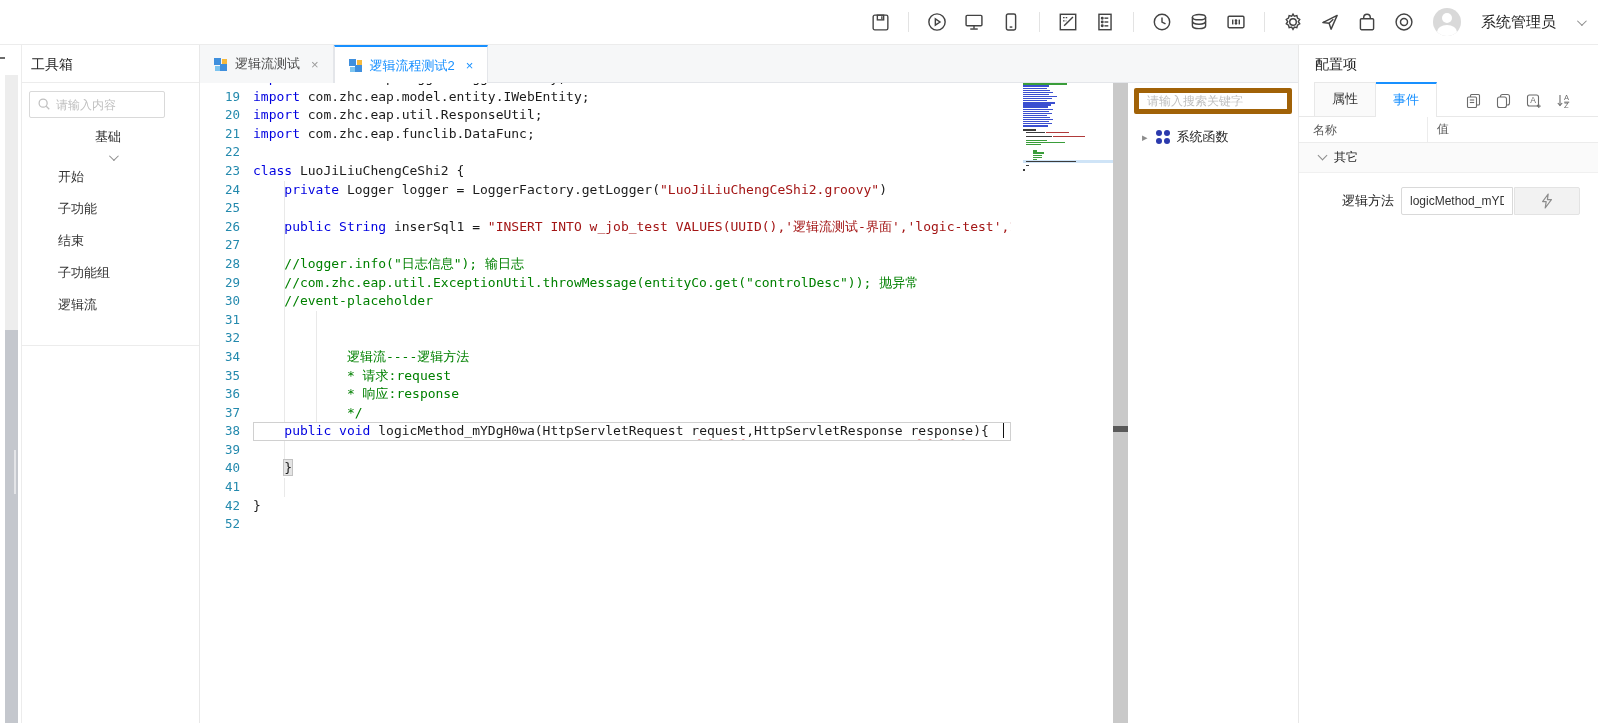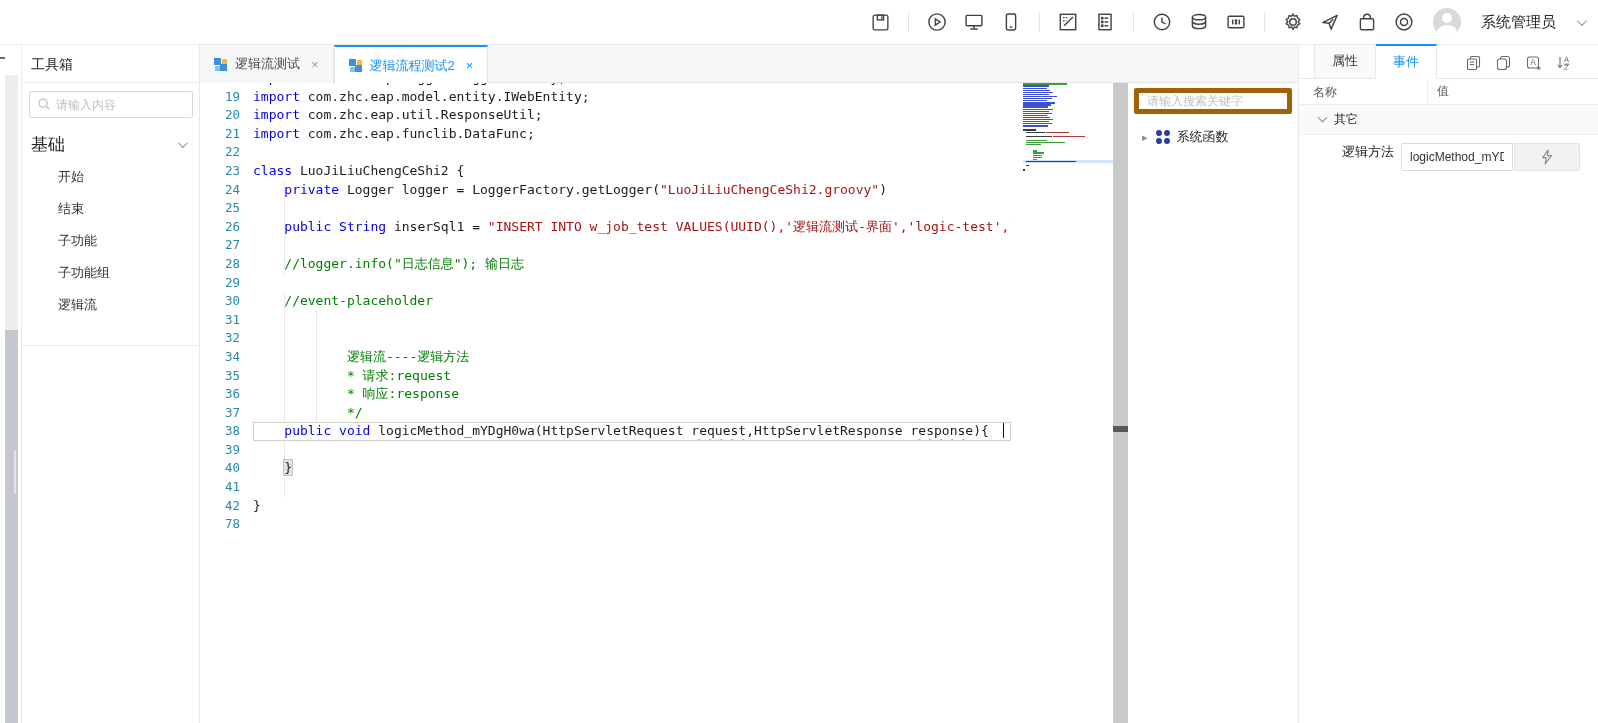--- a/index.html
+++ b/index.html
@@ -21,24 +21,24 @@
   .leftstrip { position:absolute; left:0; top:45px; width:22px; height:678px; background:#fff; border-right:1px solid #ececec; }
   .ls-dash { position:absolute; left:0; top:12px; width:5px; height:2px; background:#6b6b6b; }
   .ls-top { position:absolute; left:5px; top:30px; width:13px; height:255px; background:#ededed; }
   .ls-bottom { position:absolute; left:5px; top:285px; width:13px; height:393px; background:#c4c7cd; }
   .ls-line { position:absolute; left:14px; top:405px; width:2px; height:44px; background:#e4e5e8; }
 
   
   .sidebar { position:absolute; left:22px; top:45px; width:178px; height:678px; background:#fff; border-right:1px solid #e8e8e8; }
   .sb-title { height:38px; line-height:38px; padding-left:9px; font-size:14px; color:#262626; border-bottom:1px solid #ececec; }
   .sb-search { margin:8px 7px 0 7px; position:relative; }
-  .sb-search input { width:164px; height:27px; border:1px solid #d9d9d9; border-radius:2px; padding:0 8px 0 26px; font-size:12px; color:#333; outline:none; font-family:"Liberation Sans",sans-serif; }
+  .sb-search input { width:136px; height:27px; border:1px solid #d9d9d9; border-radius:2px; padding:0 8px 0 26px; font-size:12px; color:#333; outline:none; font-family:"Liberation Sans",sans-serif; }
   .sb-search input::placeholder { color:#bfbfbf; }
   .sb-search .mag { position:absolute; left:8px; top:6px; }
-  .sb-group { height:33px; display:flex; align-items:center; justify-content:space-between; padding:0 14px 0 9px; margin-top:10px; font-size:17px; color:#262626; cursor:pointer; }
+  .sb-group { height:33px; display:flex; align-items:center; justify-content:space-between; padding:0 14px 0 9px; margin-top:10px; font-size:13px; color:#262626; cursor:pointer;flex-direction:column; }
   .sb-items { border-bottom:1px solid #ececec; padding-bottom:24px; }
   .sb-item { height:32px; line-height:32px; padding-left:36px; font-size:13px; color:#333; cursor:pointer; }
 
   
   .tabbar { position:absolute; left:200px; top:45px; width:1098px; height:38px; background:#f6f7f8; border-bottom:1px solid #e4e6ea; display:flex; }
   .etab { height:38px; display:flex; align-items:center; padding:0 14px; border-right:1px solid #e4e6ea; font-size:13px; color:#4a4a4a; background:#f6f7f8; cursor:pointer; position:relative; }
   .etab .grid-ico { margin-right:8px; }
   .etab .tab-close { margin-left:11px; color:#9b9b9b; font-size:13px; line-height:1; }
   .etab.active { background:#fff; color:#1890ff; border-top:2px solid #1890ff; border-left:1px solid #e4e6ea; height:39px; }
   .etab.active .tab-close { color:#1890ff; }
@@ -91,21 +91,21 @@
   .cp-tab { height:34px; line-height:32px; padding:0 17px; font-size:13px; color:#333; background:#fafafa; border:1px solid #e8e8e8; border-bottom:none; cursor:pointer; }
   .cp-tab + .cp-tab { border-left:none; }
   .cp-tab.active { background:#fff; color:#1890ff; border-top:2px solid #1890ff; margin-bottom:-1px; height:35px; }
   .cp-tools { position:absolute; right:26px; top:9px; display:flex; gap:13px; }
   .cp-tools .ti { width:17px; height:17px; cursor:pointer; }
   .cp-cols { height:26px; display:flex; align-items:center; border-bottom:1px solid #ececec; font-size:12px; color:#595959; }
   .cp-col-name { width:129px; padding-left:14px; border-right:1px solid #ececec; height:26px; line-height:26px; }
   .cp-col-val { padding-left:9px; }
   .cp-group { height:30px; display:flex; align-items:center; padding-left:12px; font-size:12px; color:#262626; background:#fafafa; border-bottom:1px solid #f0f0f0; cursor:pointer; }
   .cp-group .chev-down { margin-right:8px; transform:rotate(45deg); margin-top:-4px; }
-  .cp-row { display:flex; margin-top:8px; }
+  .cp-row { display:flex; align-items:center; margin-top:14px; }
   .cp-row-label { width:102px; text-align:right; font-size:13px; color:#262626; padding-right:7px; flex:none; }
   .cp-row input { width:112px; height:28px; border:1px solid #d9d9d9; border-radius:2px 0 0 2px; padding:0 8px; font-size:12px; color:#333; outline:none; font-family:"Liberation Sans",sans-serif; }
   .flash-btn { height:28px; flex:1; margin-right:18px; margin-left:1px; background:#f2f2f2; border:1px solid #e3e3e3; border-radius:0 2px 2px 0; display:flex; align-items:center; justify-content:center; cursor:pointer; }
 </style>
 </head>
 <body>
 
 <div id="app">
 
   <div class="topbar">
@@ -224,22 +224,22 @@
           <line x1="10.6" y1="10.6" x2="14" y2="14"></line>
         </svg>
       <input placeholder="请输入内容" style="">
     </div>
     <div class="sb-group">
       <span>基础</span>
       <span class="chev-down"></span>
     </div>
     <div class="sb-items">
       <div class="sb-item">开始</div>
+      <div class="sb-item">子功能</div>
       <div class="sb-item">结束</div>
-      <div class="sb-item">子功能</div>
       <div class="sb-item">子功能组</div>
       <div class="sb-item">逻辑流</div>
     </div>
   </div>
 
   <div class="tabbar">
     <div class="etab">
       <span class="grid-ico">
           <i class="a"></i>
           <i class="b"></i>
@@ -267,34 +267,34 @@
         <div class="row"><span class="ln">19</span><span class="code"><span class="tk">import</span><span class="tp"> com.zhc.eap.model.entity.IWebEntity;</span></span></div>
         <div class="row"><span class="ln">20</span><span class="code"><span class="tk">import</span><span class="tp"> com.zhc.eap.util.ResponseUtil;</span></span></div>
         <div class="row"><span class="ln">21</span><span class="code"><span class="tk">import</span><span class="tp"> com.zhc.eap.funclib.DataFunc;</span></span></div>
         <div class="row"><span class="ln">22</span><span class="code"></span></div>
         <div class="row"><span class="ln">23</span><span class="code"><span class="tk">class</span><span class="tp"> LuoJiLiuChengCeShi2 {</span></span></div>
         <div class="row"><span class="ln">24</span><span class="code"><i class="guide" style="left: 31.3px;"></i><span class="tp">    </span><span class="tk">private</span><span class="tp"> Logger logger = LoggerFactory.getLogger(</span><span class="ts">"LuoJiLiuChengCeShi2.groovy"</span><span class="tp">)</span></span></div>
         <div class="row"><span class="ln">25</span><span class="code"><i class="guide" style="left: 31.3px;"></i></span></div>
         <div class="row"><span class="ln">26</span><span class="code"><i class="guide" style="left: 31.3px;"></i><span class="tp">    </span><span class="tk">public</span><span class="tp"> </span><span class="tk">String</span><span class="tp"> inserSql1 = </span><span class="ts">"INSERT INTO w_job_test VALUES(UUID(),'逻辑流测试-界面','logic-test',1</span></span></div>
         <div class="row"><span class="ln">27</span><span class="code"><i class="guide" style="left: 31.3px;"></i></span></div>
         <div class="row"><span class="ln">28</span><span class="code"><i class="guide" style="left: 31.3px;"></i><span class="tc">    //logger.info("日志信息"); 输日志</span></span></div>
-        <div class="row"><span class="ln">29</span></div>
+        <div class="row"><span class="ln">29</span><span class="code"><i class="guide" style="left: 31.3px;"></i><span class="tc">    //com.zhc.eap.util.ExceptionUtil.throwMessage(entityCo.get("controlDesc")); 抛异常</span></span></div>
         <div class="row"><span class="ln">30</span><span class="code"><i class="guide" style="left: 31.3px;"></i><span class="tc">    //event-placeholder</span></span></div>
         <div class="row"><span class="ln">31</span><span class="code"><i class="guide" style="left: 31.3px;"></i><i class="guide" style="left: 62.6px;"></i></span></div>
         <div class="row"><span class="ln">32</span><span class="code"><i class="guide" style="left: 31.3px;"></i><i class="guide" style="left: 62.6px;"></i></span></div>
         <div class="row"><span class="ln">34</span><span class="code"><i class="guide" style="left: 31.3px;"></i><i class="guide" style="left: 62.6px;"></i><span class="tc">            逻辑流----逻辑方法</span></span></div>
         <div class="row"><span class="ln">35</span><span class="code"><i class="guide" style="left: 31.3px;"></i><i class="guide" style="left: 62.6px;"></i><span class="tc">            * 请求:request</span></span></div>
         <div class="row"><span class="ln">36</span><span class="code"><i class="guide" style="left: 31.3px;"></i><i class="guide" style="left: 62.6px;"></i><span class="tc">            * 响应:response</span></span></div>
         <div class="row"><span class="ln">37</span><span class="code"><i class="guide" style="left: 31.3px;"></i><i class="guide" style="left: 62.6px;"></i><span class="tc">            */</span></span></div>
         <div class="row"><span class="ln">38</span><span class="code curline"><span class="tp">    </span><span class="tk">public</span><span class="tp"> </span><span class="tk">void</span><span class="tp"> logicMethod_mYDgH0wa(HttpServletRequest </span><span class="tp tu">request</span><span class="tp">,HttpServletResponse </span><span class="tp tu">response</span><span class="tp">){ </span><span class="caret"></span></span></div>
         <div class="row"><span class="ln">39</span><span class="code"><i class="guide" style="left: 31.3px;"></i></span></div>
         <div class="row"><span class="ln">40</span><span class="code"><span class="tp">    </span><span class="tp tb">}</span></span></div>
         <div class="row"><span class="ln">41</span><span class="code"><i class="guide" style="left: 31.3px;"></i></span></div>
         <div class="row"><span class="ln">42</span><span class="code"><span class="tp">}</span></span></div>
-        <div class="row"><span class="ln">78</span><span class="code"></span></div>
+        <div class="row"><span class="ln">52</span><span class="code"></span></div>
       </div>
     <div class="minimap" id="minimap">
         <div class="mm-row">
           <i class="mm-bar" style="left: 0px; width: 44px; background: rgb(58, 157, 58);"></i>
         </div>
         <div class="mm-row">
           <i class="mm-bar" style="left: 0px; width: 25.6px; background: rgb(59, 79, 208);"></i>
         </div>
         <div class="mm-row">
           <i class="mm-bar" style="left: 0px; width: 24px; background: rgb(59, 79, 208);"></i>
@@ -422,20 +422,21 @@
           <i class="p1"></i>
           <i class="p2"></i>
           <i class="p3"></i>
           <i class="p4"></i>
         </span>
       <span class="fp-label">系统函数</span>
     </div>
   </div>
 
   <div class="cpanel">
+    <div class="cp-title">配置项</div>
     <div class="cp-tabs">
       <div class="cp-tab">属性</div>
       <div class="cp-tab active">事件</div>
       <div class="cp-tools">
         <svg class="ti" viewBox="0 0 17 17" fill="none" stroke="#6b6b6b" stroke-width="1.1">
             <rect x="5.5" y="2.5" width="9" height="10.5" rx="1"></rect>
             <rect x="2.5" y="5" width="9" height="10.5" rx="1" fill="#fff"></rect>
             <line x1="4.8" y1="8" x2="9.2" y2="8"></line>
             <line x1="4.8" y1="10.5" x2="9.2" y2="10.5"></line>
           </svg>

